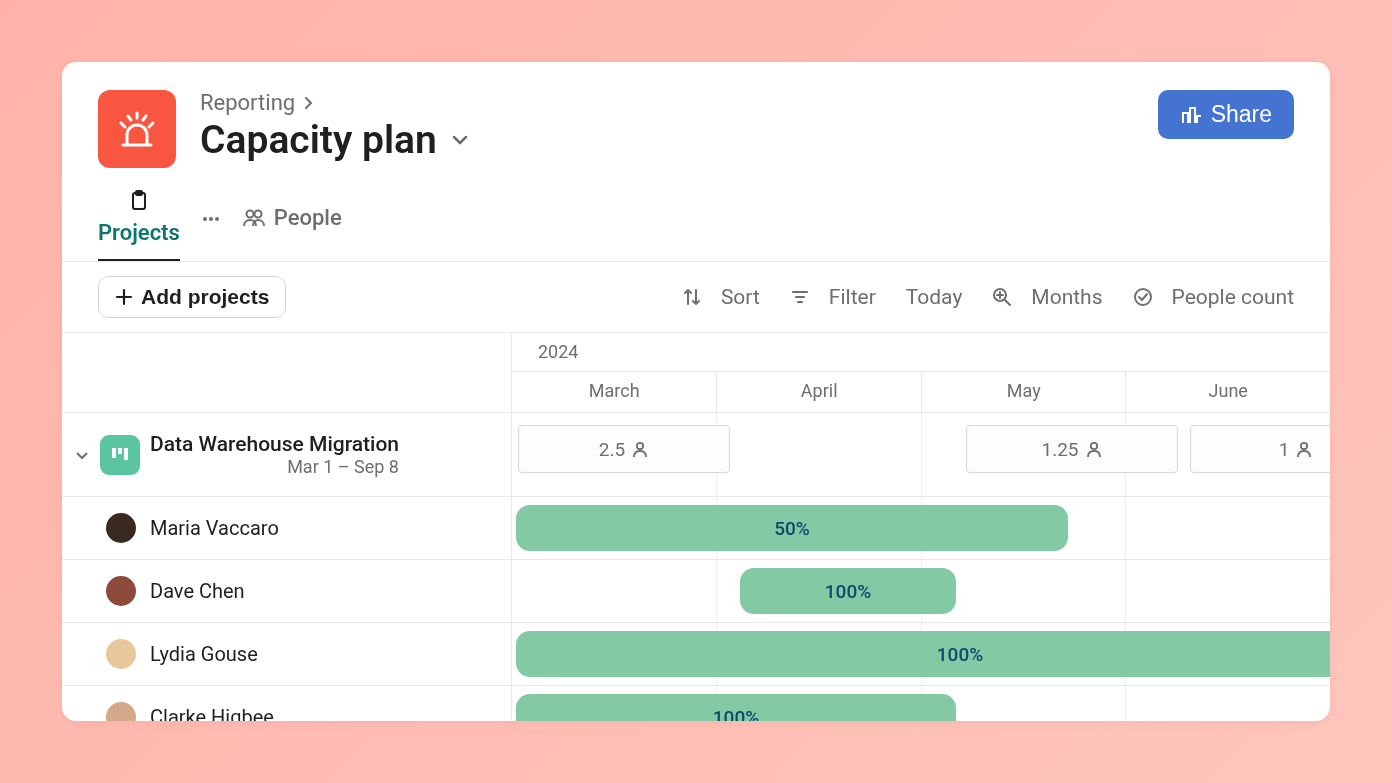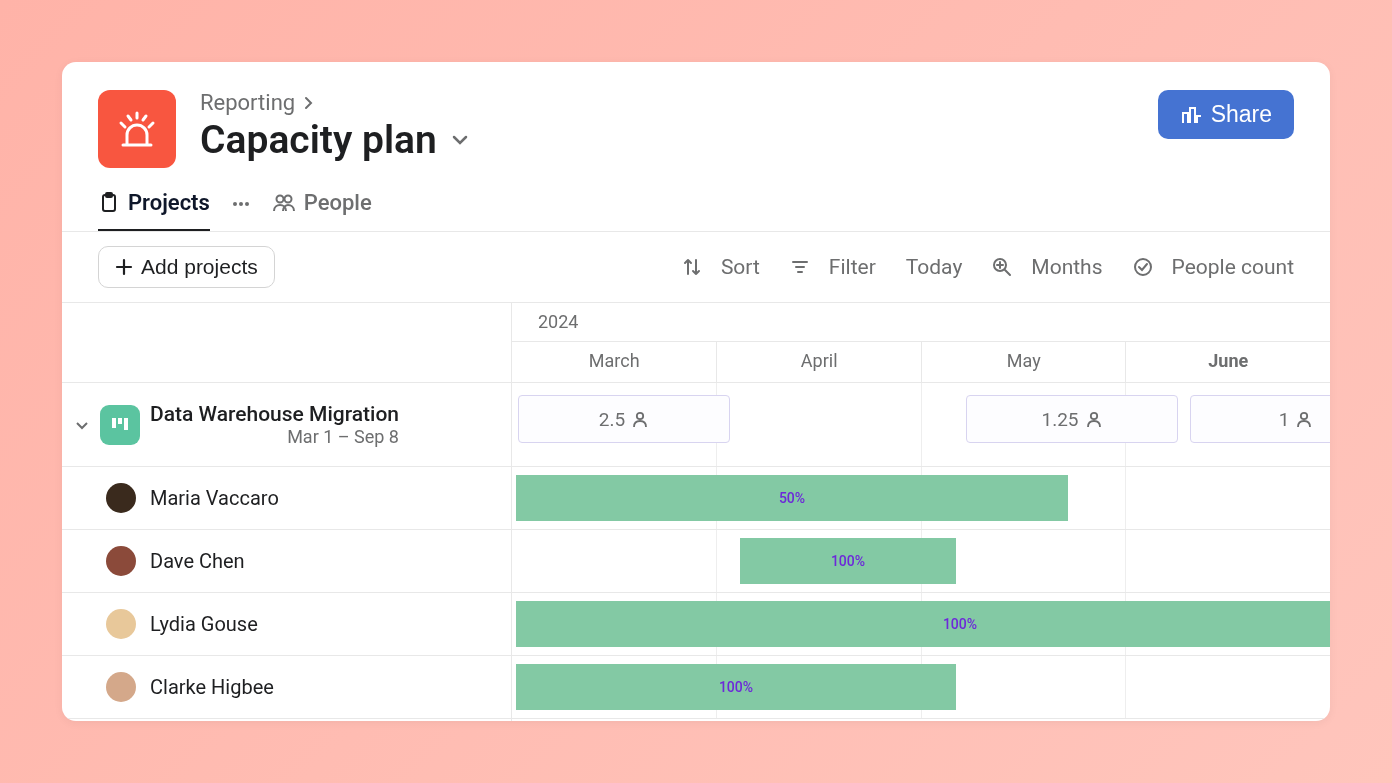--- a/index.html
+++ b/index.html
@@ -84,42 +84,43 @@
   align-items: center;
   gap: 8px;
   font-size: 22px;
   font-weight: 500;
   color: #6d6e6f;
   padding-bottom: 14px;
   cursor: pointer;
   border-bottom: 2px solid transparent;
 }
 .tab.active {
-  color: #0f172a;
+  color: #0f766e;
   font-weight: 600;
   border-bottom-color: #1e1f21;
+  flex-direction: column;
 }
 .tab-more { color: #6d6e6f; cursor: pointer; padding-bottom: 14px; }
 .toolbar {
   display: flex;
   align-items: center;
   padding: 14px 36px 14px 36px;
   gap: 30px;
   border-bottom: 1px solid #e8e8e8;
 }
 .add-projects-btn {
   display: flex;
   align-items: center;
   gap: 8px;
   border: 1px solid #d4d4d4;
   background: #fff;
   border-radius: 10px;
   padding: 8px 16px;
   font-size: 21px;
-  font-weight: 400;
+  font-weight: 700;
   color: #1e1f21;
   cursor: pointer;
 }
 .toolbar-spacer { flex: 1; }
 .toolbar-item {
   display: flex;
   align-items: center;
   gap: 19px;
   color: #6d6e6f;
   font-size: 21px;
@@ -258,26 +259,26 @@
 .alloc-row {
   height: 63px;
   border-bottom: 1px solid #e8e8e8;
   position: relative;
 }
 .alloc-bar {
   position: absolute;
   top: 8px;
   bottom: 8px;
   background: #83c9a4;
-  border-radius: 0;
+  border-radius: 14px;
   display: flex;
   align-items: center;
   justify-content: center;
-  color: #6d28d9;
-  font-size: 14px;
+  color: #0c4a6e;
+  font-size: 19px;
   font-weight: 500;
 }
 svg { display: block; }
 </style>
 </head>
 <body>
 
 <div class="app-window">
 
   <div class="header">
@@ -419,21 +420,21 @@
       </div>
     </div>
 
     <div class="right-col">
       <div class="timeline-head">
         <div class="year-label">2024</div>
         <div class="month-row" id="month-row">
             <div class="month-cell" style="width: 224px;">March</div>
             <div class="month-cell" style="width: 224px;">April</div>
             <div class="month-cell" style="width: 224px;">May</div>
-            <div class="month-cell" style="width: 224px; font-weight: bold;">June</div>
+            <div class="month-cell" style="width: 224px;">June</div>
           </div>
       </div>
       <div class="right-body" id="right-body">
         <div class="grid-cols" id="grid-cols">
             <div class="grid-col" style="width: 224px;"></div>
             <div class="grid-col" style="width: 224px;"></div>
             <div class="grid-col" style="width: 224px;"></div>
             <div class="grid-col" style="width: 224px;"></div>
           </div>
         <div class="summary-row" id="summary-row">

